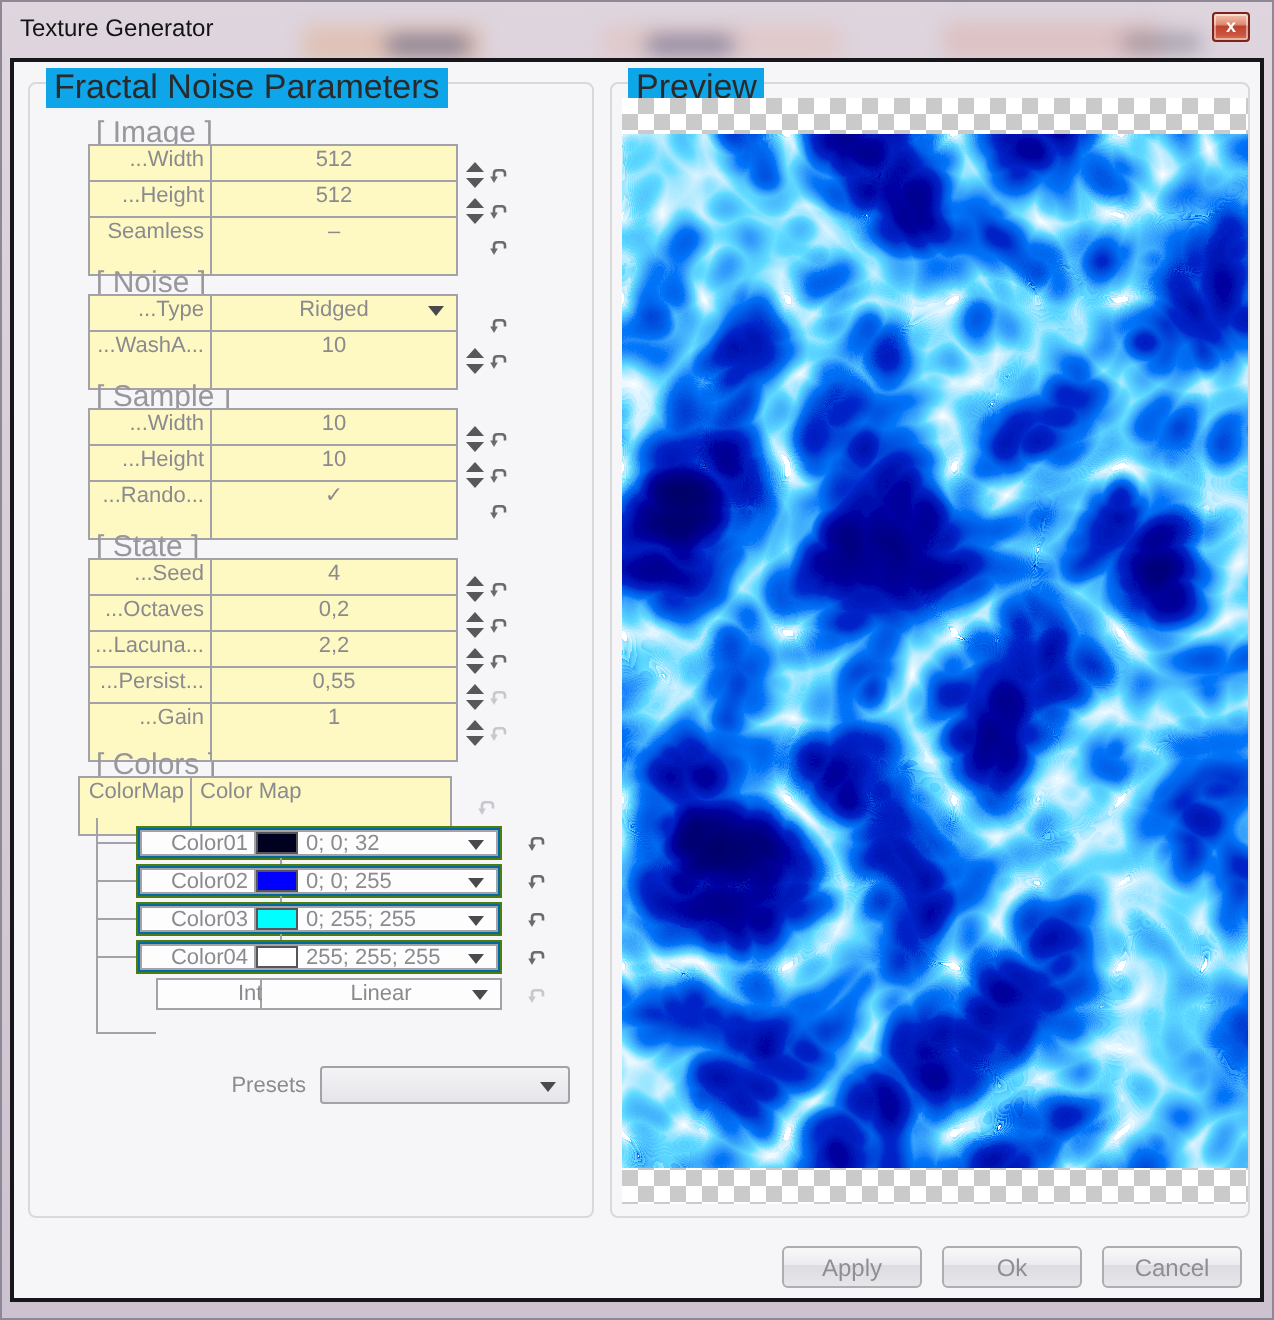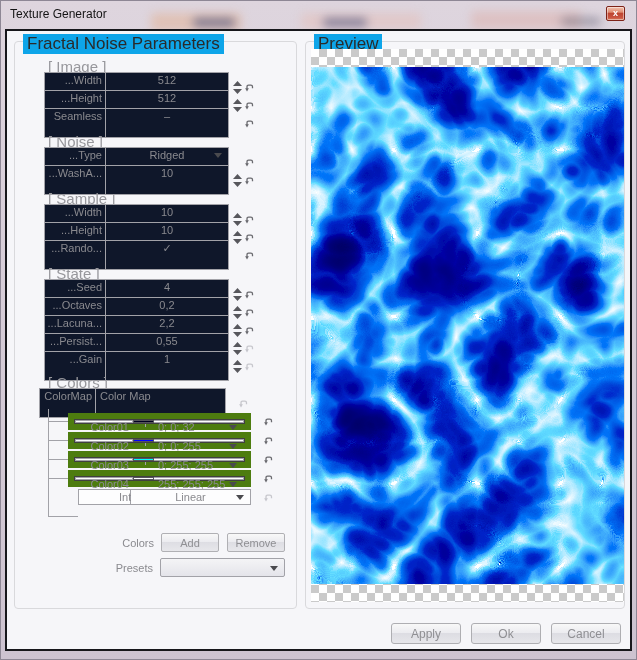--- a/index.html
+++ b/index.html
@@ -36,39 +36,39 @@
   .groupbox{position:absolute;border:1px solid #d9d9dc;border-radius:4px;}
   .gb-label{position:absolute;top:-8px;left:8px;background:#0ea5e9;padding:0 4px;
     font-size:17px;color:#2a2a2a;white-space:nowrap;}
   .gb-left{left:7px;top:10px;width:283px;height:568px;}
   .gb-right{left:298px;top:10px;width:320px;height:568px;}
   .gb-content{padding:18px 11px 0 29px;font-size:11px;color:#8a8a8f;}
   
   .sec-header{height:13px;line-height:13px;margin:4px 0 6px 4px;color:#97979c;font-size:15px;}
   .sec-header:first-child{margin-top:0;}
   .row-line{display:flex;align-items:center;margin-bottom:2px;height:16px;}
-  .cell{border:1px solid #a2a2a8;background:#0f172a;height:30px;line-height:14px;font-size:11px;color:#8a8a8f;}
+  .cell{border:1px solid #a2a2a8;background:#fef9c3;height:30px;line-height:14px;font-size:11px;color:#8a8a8f;}
   .cell-label{width:62px;text-align:right;padding-right:3px;}
   .cell-value{width:123px;text-align:center;border-left:none;position:relative;}
   .icon-col{display:flex;align-items:center;margin-left:4px;gap:2px;width:28px;}
   .icon-col .only-reset{margin-left:11px;}
   svg.spin path{fill:#57575c;}
   svg.reset .rs{stroke:currentColor;fill:none;}
   svg.reset .ah{fill:currentColor;}
   .reset{color:#6a6a6f;}
   .reset.disabled{color:#c7c7cd;}
   .dd{position:absolute;right:6px;top:5px;width:0;height:0;
     border-left:4px solid transparent;border-right:4px solid transparent;border-top:5px solid #4a4a4e;}
   
   .cm-row .cell-label{width:57px;margin-left:-5px;text-align:right;}
   .cm-row .cell-value{width:130px;text-align:left;padding-left:4px;}
   .colors-block{position:relative;}
   .tree{position:absolute;background:#a2a2a8;}
   .color-line{display:flex;align-items:center;margin:0 0 2px 24px;height:17px;}
-  .color-row{display:flex;width:183px;height:17px;border:6px solid #4d7c0f;padding:1px;background:#404040;position:relative;}
+  .color-row{display:flex;width:183px;height:17px;border:1px solid #4d7c0f;padding:1px;background:#0369a1;position:relative;}
   .color-row .cl{border:1px solid #a2a2a8;width:58px;text-align:right;padding-right:3px;font-size:11px;line-height:12px;color:#8a8a8f;background:#fdfdfe;}
   .color-row .cv{border:1px solid #a2a2a8;border-left:none;flex:1;display:flex;align-items:stretch;position:relative;background:#fdfdfe;}
   .swatch{width:21px;border-right:1px solid #55555a;outline:1px solid #55555a;outline-offset:-1px;}
   .cv .rgb{font-size:11px;line-height:12px;color:#8a8a8f;padding-left:4px;}
   .cv .dd{top:4px;}
   .tick{position:absolute;left:71px;bottom:-3px;width:1px;height:3px;background:#a2a2a8;}
   .interp-line{display:flex;align-items:center;margin-left:34px;height:16px;}
   .interp-row{display:flex;width:173px;height:16px;}
   .interp-row .cl{border:1px solid #a2a2a8;width:53px;text-align:right;padding-right:3px;background:#fdfdfe;line-height:14px;padding-left:40px;}
   .interp-row .cv2{border:1px solid #a2a2a8;border-left:none;flex:1;text-align:center;line-height:14px;position:relative;background:#fdfdfe;}
@@ -404,25 +404,20 @@
                 </div>
                 <svg class="reset disabled" width="11" height="11" viewBox="0 0 11 11">
                   <path class="rs" stroke-width="1.3" d="M3 7.6 V4.7 Q3 3.1 4.6 3.1 H6.9 Q8.5 3.1 8.5 4.7 V6.3"></path>
                   <path class="ah" d="M1.1 6.2 L3 9.5 L4.9 6.2 Z"></path>
                 </svg>
               </div>
             </div>
           </div>
         <div class="footer">
           <div class="f-row">
-            <span class="f-label">Colors</span>
-            <button class="btn-sm">Add</button>
-            <button class="btn-sm">Remove</button>
-          </div>
-          <div class="f-row">
             <span class="f-label">Presets</span>
             <div class="combo">
               <span class="combo-value"></span>
               <span class="dd"></span>
             </div>
           </div>
         </div>
       </div>
     </div>
 

